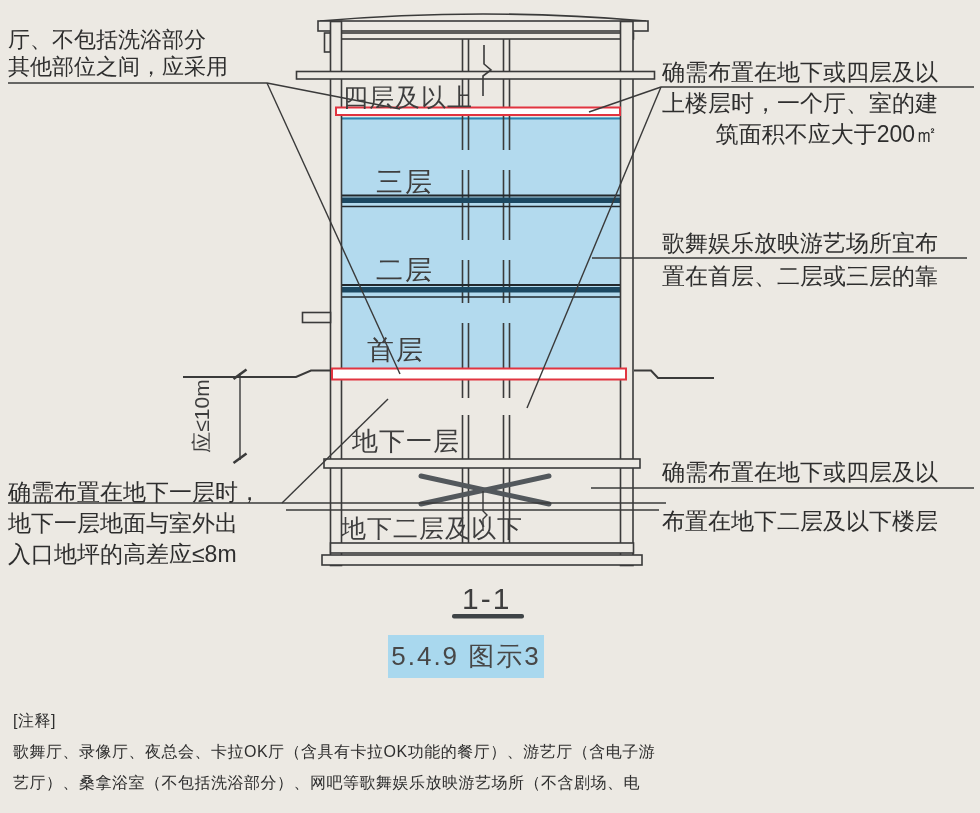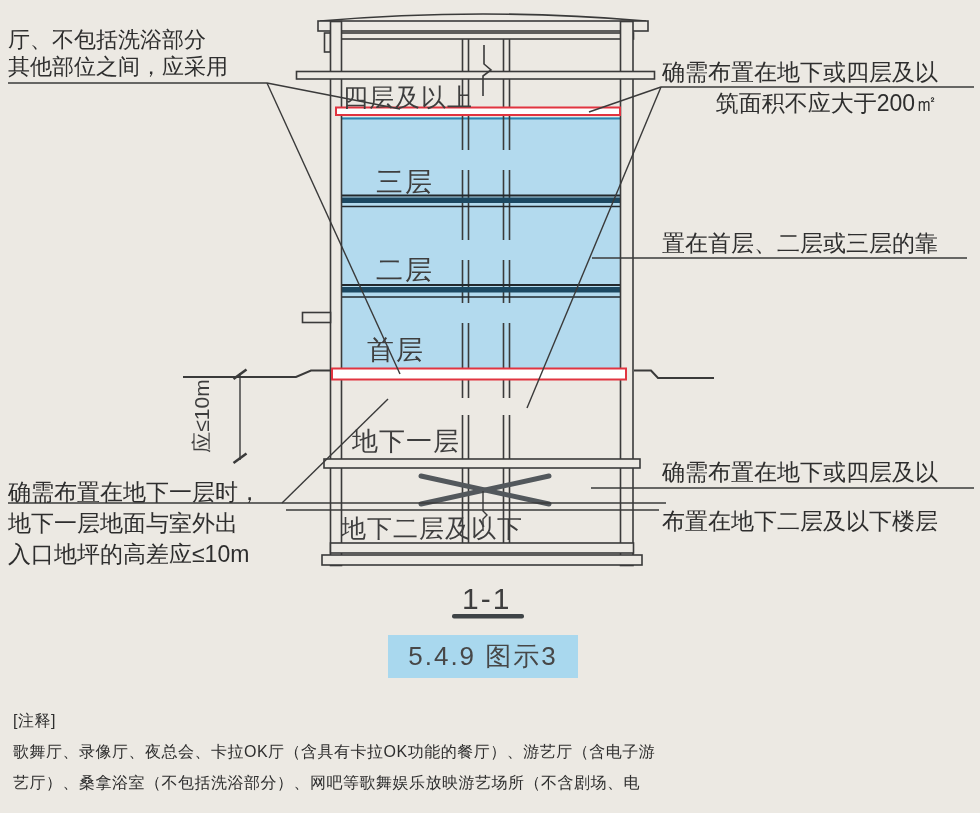--- a/index.html
+++ b/index.html
@@ -9,21 +9,21 @@
   }
   .stage svg{position:absolute;left:0;top:0;}
   .ann{position:absolute;white-space:nowrap;}
   .ann-tl{left:8px;top:26px;font-size:22px;line-height:27px;}
   .ann-tr{left:662px;top:57px;font-size:23px;line-height:31px;text-align:right;}
   .ann-mr{left:662px;top:227px;font-size:23px;line-height:33px;}
   .ann-bl{left:8px;top:477px;font-size:23px;line-height:31px;}
   .ann-br{left:662px;top:458px;font-size:23px;line-height:28px;}
   .ann-br .gap{margin-top:21px;}
   .badge{
-    position:absolute;left:388px;top:635px;width:190px;height:43px;
+    position:absolute;left:388px;top:635px;width:156px;height:43px;
     background:#a9d8ee;display:flex;align-items:center;justify-content:center;
     font-size:26px;letter-spacing:2px;color:#474747;
   }
   .note{position:absolute;left:13px;top:686px;width:960px;font-size:16px;line-height:31px;letter-spacing:0.5px;margin-top:19px;}
   .diagram-text{fill:#3e3e3e;}
 </style>
 </head>
 <body>
 
 <div class="stage">
@@ -110,31 +110,33 @@
     <rect x="452" y="614" width="72" height="4.5" rx="2" fill="#3f4447"></rect>
   </svg>
 
   <div class="ann ann-tl">
     <div>厅、不包括洗浴部分</div>
     <div>其他部位之间，应采用</div>
   </div>
 
   <div class="ann ann-tr">
     <div>确需布置在地下或四层及以</div>
+    <div>上楼层时，一个厅、室的建</div>
     <div>筑面积不应大于200㎡</div>
   </div>
 
   <div class="ann ann-mr">
+    <div>歌舞娱乐放映游艺场所宜布</div>
     <div>置在首层、二层或三层的靠</div>
   </div>
 
   <div class="ann ann-bl">
     <div>确需布置在地下一层时，</div>
     <div>地下一层地面与室外出</div>
-    <div>入口地坪的高差应≤10m</div>
+    <div>入口地坪的高差应≤8m</div>
   </div>
 
   <div class="ann ann-br">
     <div>确需布置在地下或四层及以</div>
     <div class="gap">布置在地下二层及以下楼层</div>
   </div>
 
   <div class="badge">5.4.9 图示3</div>
 
   <div class="note">

